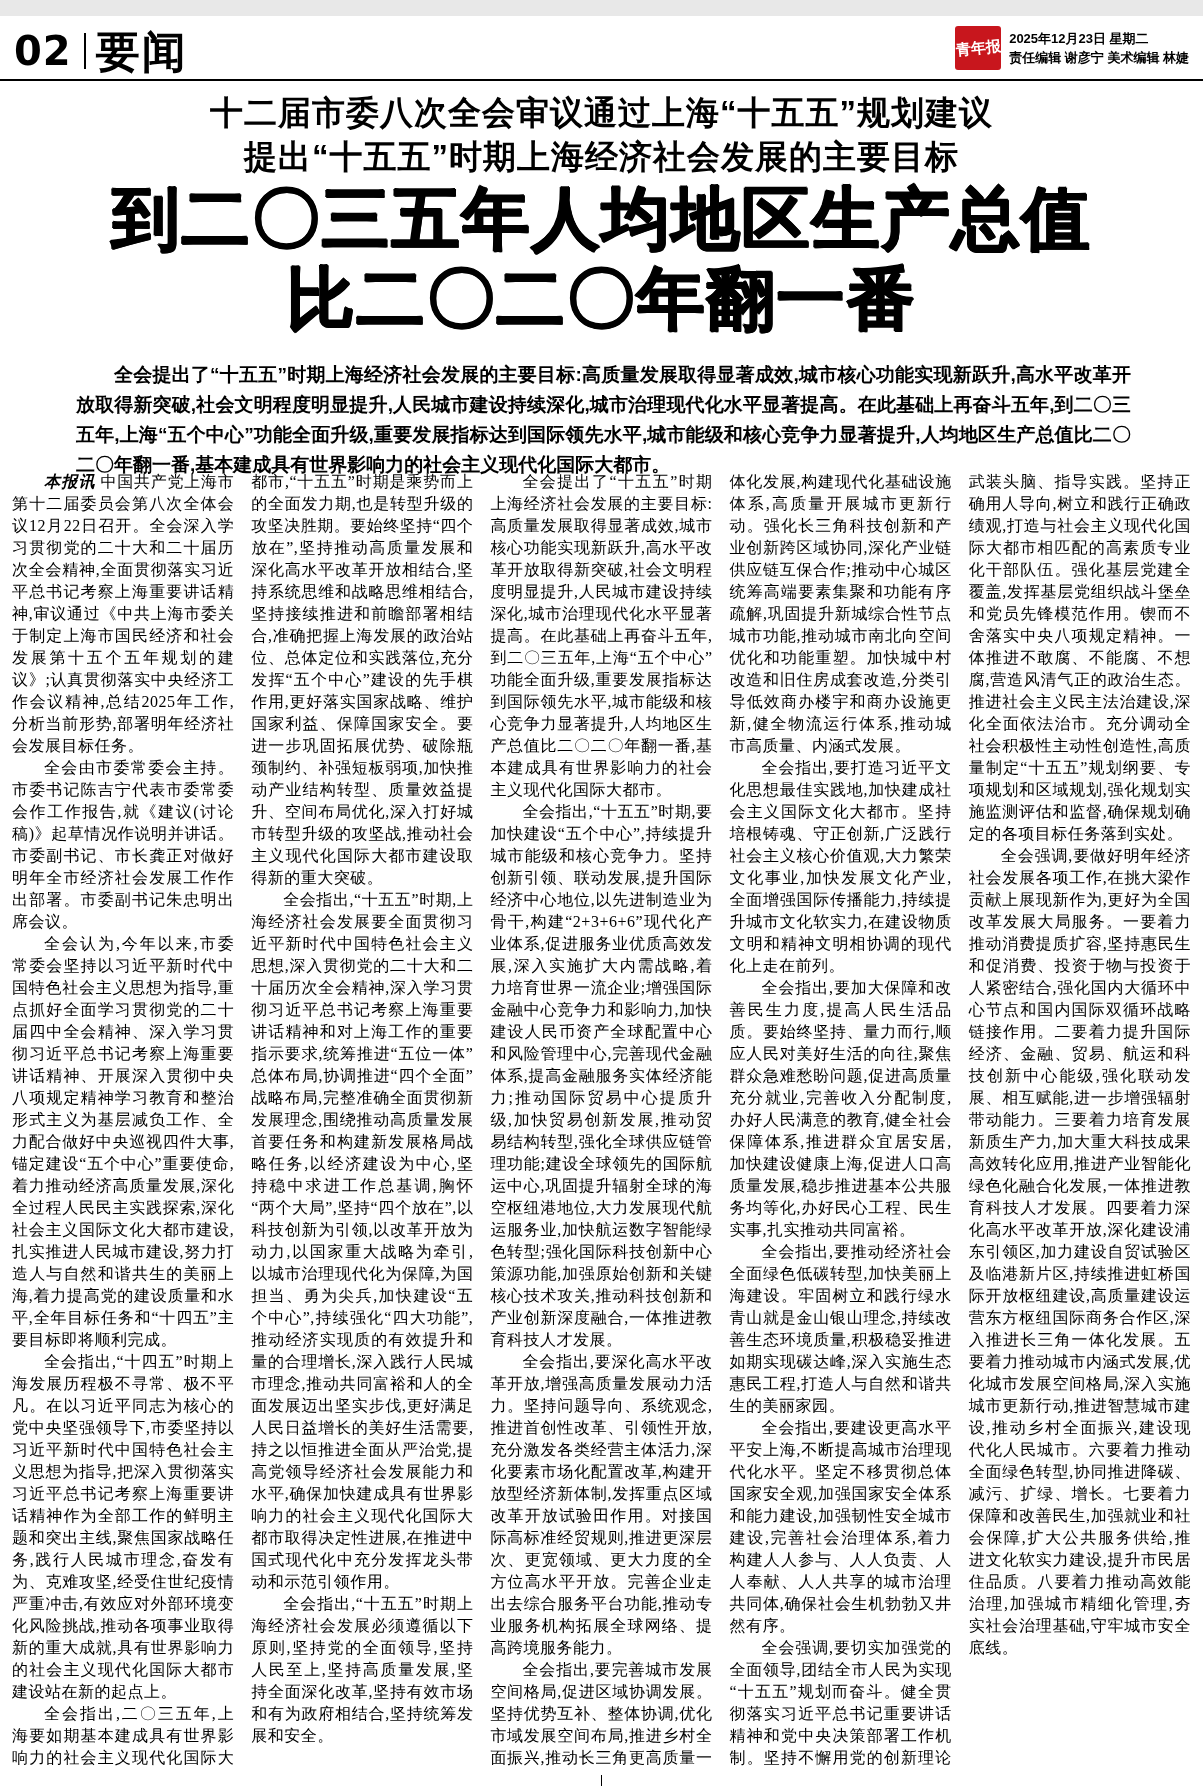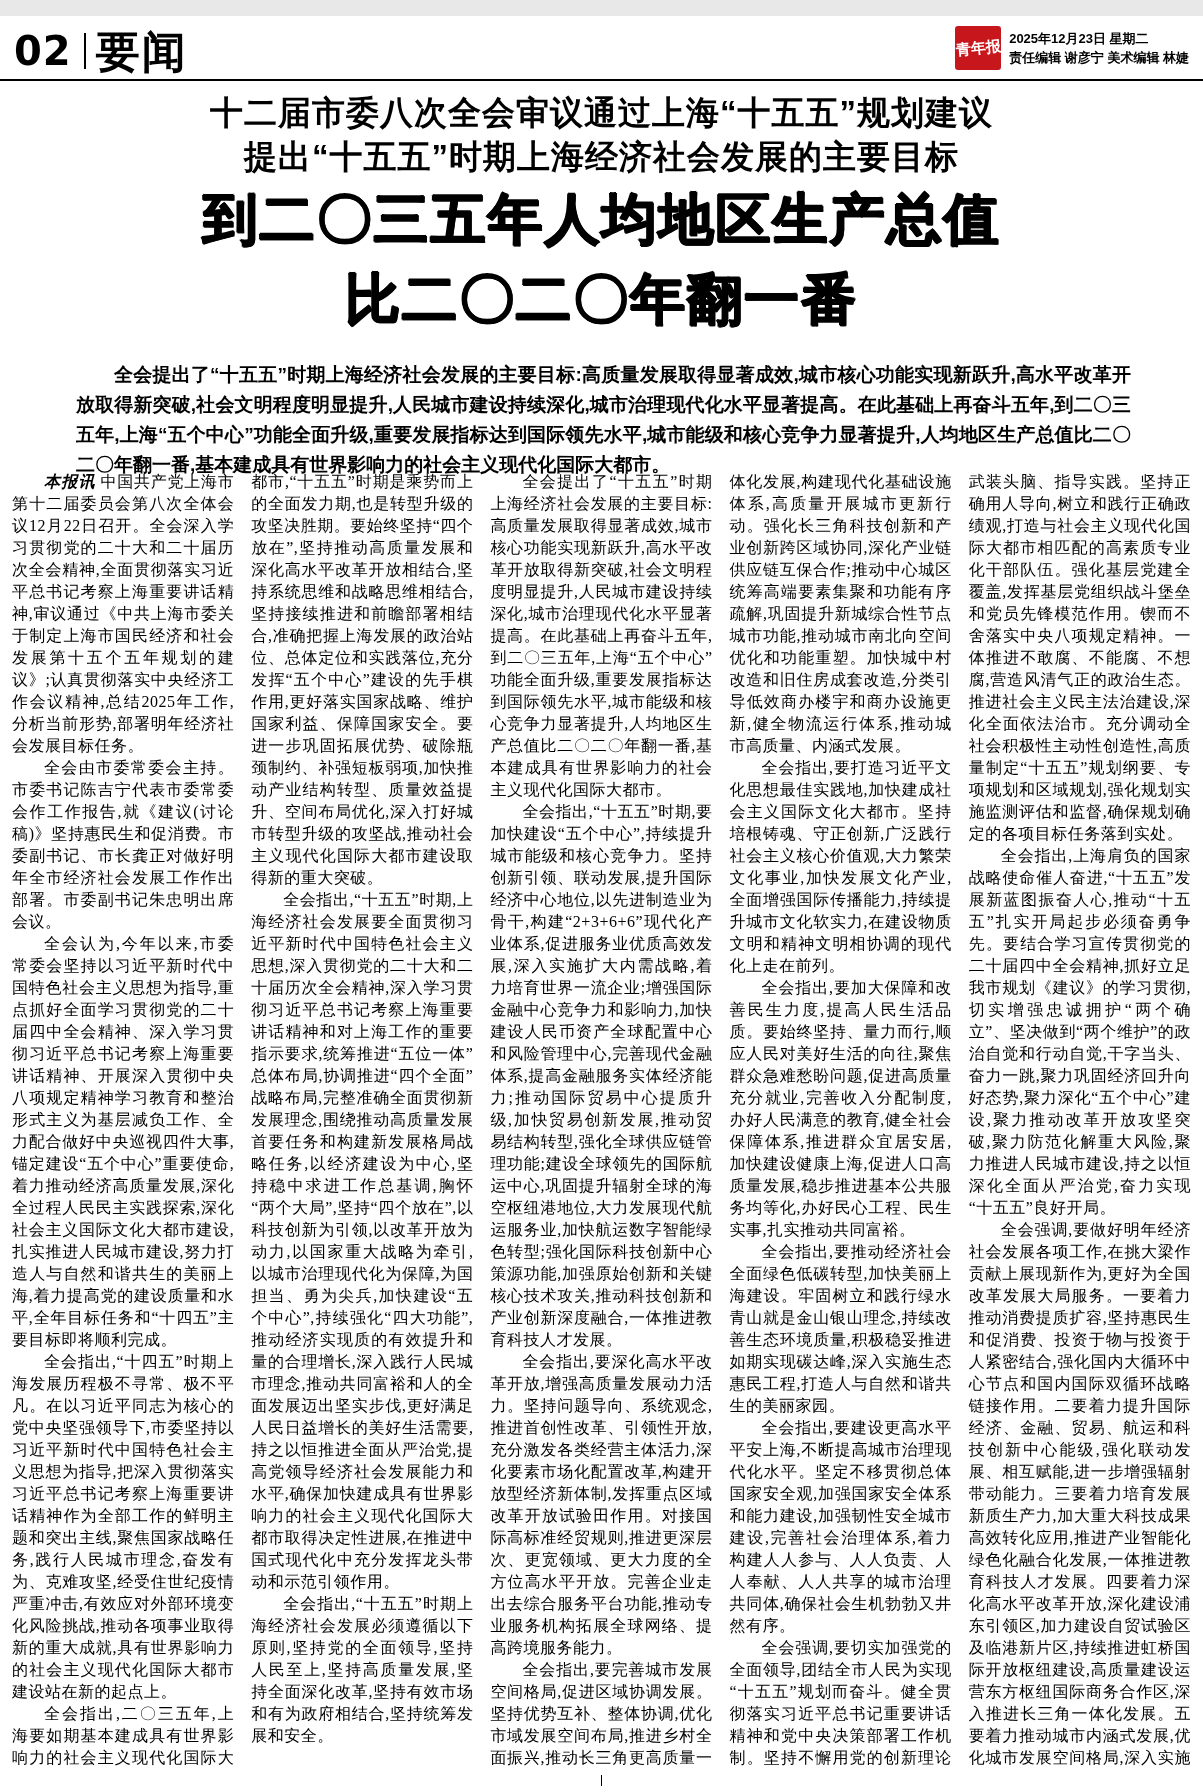--- a/index.html
+++ b/index.html
@@ -43,21 +43,21 @@
   .kicker{
     position:absolute;top:75px;left:30px;right:30px;
     text-align:center;
     font-family:"Liberation Sans","DejaVu Sans",sans-serif;
     font-weight:700;font-size:33px;line-height:44px;letter-spacing:1px;
   }
   .main-title{
     position:absolute;top:163px;left:10px;right:10px;
     text-align:center;
     font-family:"DejaVu Sans","Liberation Sans",sans-serif;
-    font-weight:900;font-size:55px;line-height:80px;letter-spacing:2px;
+    font-weight:900;font-size:68px;line-height:80px;letter-spacing:2px;
     text-shadow:1px 0 0 #000,-1px 0 0 #000,0 1px 0 #000,0 -1px 0 #000,1px 1px 0 #000;
   }
   
   .lead{
     position:absolute;top:344px;left:76px;right:72px;
     font-size:19px;line-height:30px;font-weight:700;
     text-align:justify;text-indent:2em;
     font-family:"Liberation Sans","DejaVu Sans",sans-serif;
   }
   
@@ -108,36 +108,35 @@
 
   <div class="main-title">
     <div>到二〇三五年人均地区生产总值</div>
     <div>比二〇二〇年翻一番</div>
   </div>
 
   <div class="lead">全会提出了“十五五”时期上海经济社会发展的主要目标:高质量发展取得显著成效,城市核心功能实现新跃升,高水平改革开放取得新突破,社会文明程度明显提升,人民城市建设持续深化,城市治理现代化水平显著提高。在此基础上再奋斗五年,到二〇三五年,上海“五个中心”功能全面升级,重要发展指标达到国际领先水平,城市能级和核心竞争力显著提升,人均地区生产总值比二〇二〇年翻一番,基本建成具有世界影响力的社会主义现代化国际大都市。</div>
 
   <div class="body-cols">
       <p><b>本报讯</b> 中国共产党上海市第十二届委员会第八次全体会议12月22日召开。全会深入学习贯彻党的二十大和二十届历次全会精神,全面贯彻落实习近平总书记考察上海重要讲话精神,审议通过《中共上海市委关于制定上海市国民经济和社会发展第十五个五年规划的建议》;认真贯彻落实中央经济工作会议精神,总结2025年工作,分析当前形势,部署明年经济社会发展目标任务。</p>
-      <p>全会由市委常委会主持。市委书记陈吉宁代表市委常委会作工作报告,就《建议(讨论稿)》坚持惠民生和促消费。市委副书记、市长龚正对做好明年全市经济社会发展工作作出部署。市委副书记朱忠明出席会议。</p>
+      <p>全会由市委常委会主持。市委书记陈吉宁代表市委常委会作工作报告,就《建议(讨论稿)》起草情况作说明并讲话。市委副书记、市长龚正对做好明年全市经济社会发展工作作出部署。市委副书记朱忠明出席会议。</p>
       <p>全会认为,今年以来,市委常委会坚持以习近平新时代中国特色社会主义思想为指导,重点抓好全面学习贯彻党的二十届四中全会精神、深入学习贯彻习近平总书记考察上海重要讲话精神、开展深入贯彻中央八项规定精神学习教育和整治形式主义为基层减负工作、全力配合做好中央巡视四件大事,锚定建设“五个中心”重要使命,着力推动经济高质量发展,深化全过程人民民主实践探索,深化社会主义国际文化大都市建设,扎实推进人民城市建设,努力打造人与自然和谐共生的美丽上海,着力提高党的建设质量和水平,全年目标任务和“十四五”主要目标即将顺利完成。</p>
       <p>全会指出,“十四五”时期上海发展历程极不寻常、极不平凡。在以习近平同志为核心的党中央坚强领导下,市委坚持以习近平新时代中国特色社会主义思想为指导,把深入贯彻落实习近平总书记考察上海重要讲话精神作为全部工作的鲜明主题和突出主线,聚焦国家战略任务,践行人民城市理念,奋发有为、克难攻坚,经受住世纪疫情严重冲击,有效应对外部环境变化风险挑战,推动各项事业取得新的重大成就,具有世界影响力的社会主义现代化国际大都市建设站在新的起点上。</p>
       <p>全会指出,二〇三五年,上海要如期基本建成具有世界影响力的社会主义现代化国际大都市,“十五五”时期是乘势而上的全面发力期,也是转型升级的攻坚决胜期。要始终坚持“四个放在”,坚持推动高质量发展和深化高水平改革开放相结合,坚持系统思维和战略思维相结合,坚持接续推进和前瞻部署相结合,准确把握上海发展的政治站位、总体定位和实践落位,充分发挥“五个中心”建设的先手棋作用,更好落实国家战略、维护国家利益、保障国家安全。要进一步巩固拓展优势、破除瓶颈制约、补强短板弱项,加快推动产业结构转型、质量效益提升、空间布局优化,深入打好城市转型升级的攻坚战,推动社会主义现代化国际大都市建设取得新的重大突破。</p>
       <p>全会指出,“十五五”时期,上海经济社会发展要全面贯彻习近平新时代中国特色社会主义思想,深入贯彻党的二十大和二十届历次全会精神,深入学习贯彻习近平总书记考察上海重要讲话精神和对上海工作的重要指示要求,统筹推进“五位一体”总体布局,协调推进“四个全面”战略布局,完整准确全面贯彻新发展理念,围绕推动高质量发展首要任务和构建新发展格局战略任务,以经济建设为中心,坚持稳中求进工作总基调,胸怀“两个大局”,坚持“四个放在”,以科技创新为引领,以改革开放为动力,以国家重大战略为牵引,以城市治理现代化为保障,为国担当、勇为尖兵,加快建设“五个中心”,持续强化“四大功能”,推动经济实现质的有效提升和量的合理增长,深入践行人民城市理念,推动共同富裕和人的全面发展迈出坚实步伐,更好满足人民日益增长的美好生活需要,持之以恒推进全面从严治党,提高党领导经济社会发展能力和水平,确保加快建成具有世界影响力的社会主义现代化国际大都市取得决定性进展,在推进中国式现代化中充分发挥龙头带动和示范引领作用。</p>
       <p>全会指出,“十五五”时期上海经济社会发展必须遵循以下原则,坚持党的全面领导,坚持人民至上,坚持高质量发展,坚持全面深化改革,坚持有效市场和有为政府相结合,坚持统筹发展和安全。</p>
       <p>全会提出了“十五五”时期上海经济社会发展的主要目标:高质量发展取得显著成效,城市核心功能实现新跃升,高水平改革开放取得新突破,社会文明程度明显提升,人民城市建设持续深化,城市治理现代化水平显著提高。在此基础上再奋斗五年,到二〇三五年,上海“五个中心”功能全面升级,重要发展指标达到国际领先水平,城市能级和核心竞争力显著提升,人均地区生产总值比二〇二〇年翻一番,基本建成具有世界影响力的社会主义现代化国际大都市。</p>
       <p>全会指出,“十五五”时期,要加快建设“五个中心”,持续提升城市能级和核心竞争力。坚持创新引领、联动发展,提升国际经济中心地位,以先进制造业为骨干,构建“2+3+6+6”现代化产业体系,促进服务业优质高效发展,深入实施扩大内需战略,着力培育世界一流企业;增强国际金融中心竞争力和影响力,加快建设人民币资产全球配置中心和风险管理中心,完善现代金融体系,提高金融服务实体经济能力;推动国际贸易中心提质升级,加快贸易创新发展,推动贸易结构转型,强化全球供应链管理功能;建设全球领先的国际航运中心,巩固提升辐射全球的海空枢纽港地位,大力发展现代航运服务业,加快航运数字智能绿色转型;强化国际科技创新中心策源功能,加强原始创新和关键核心技术攻关,推动科技创新和产业创新深度融合,一体推进教育科技人才发展。</p>
       <p>全会指出,要深化高水平改革开放,增强高质量发展动力活力。坚持问题导向、系统观念,推进首创性改革、引领性开放,充分激发各类经营主体活力,深化要素市场化配置改革,构建开放型经济新体制,发挥重点区域改革开放试验田作用。对接国际高标准经贸规则,推进更深层次、更宽领域、更大力度的全方位高水平开放。完善企业走出去综合服务平台功能,推动专业服务机构拓展全球网络、提高跨境服务能力。</p>
       <p>全会指出,要完善城市发展空间格局,促进区域协调发展。坚持优势互补、整体协调,优化市域发展空间布局,推进乡村全面振兴,推动长三角更高质量一体化发展,构建现代化基础设施体系,高质量开展城市更新行动。强化长三角科技创新和产业创新跨区域协同,深化产业链供应链互保合作;推动中心城区统筹高端要素集聚和功能有序疏解,巩固提升新城综合性节点城市功能,推动城市南北向空间优化和功能重塑。加快城中村改造和旧住房成套改造,分类引导低效商办楼宇和商办设施更新,健全物流运行体系,推动城市高质量、内涵式发展。</p>
       <p>全会指出,要打造习近平文化思想最佳实践地,加快建成社会主义国际文化大都市。坚持培根铸魂、守正创新,广泛践行社会主义核心价值观,大力繁荣文化事业,加快发展文化产业,全面增强国际传播能力,持续提升城市文化软实力,在建设物质文明和精神文明相协调的现代化上走在前列。</p>
       <p>全会指出,要加大保障和改善民生力度,提高人民生活品质。要始终坚持、量力而行,顺应人民对美好生活的向往,聚焦群众急难愁盼问题,促进高质量充分就业,完善收入分配制度,办好人民满意的教育,健全社会保障体系,推进群众宜居安居,加快建设健康上海,促进人口高质量发展,稳步推进基本公共服务均等化,办好民心工程、民生实事,扎实推动共同富裕。</p>
       <p>全会指出,要推动经济社会全面绿色低碳转型,加快美丽上海建设。牢固树立和践行绿水青山就是金山银山理念,持续改善生态环境质量,积极稳妥推进如期实现碳达峰,深入实施生态惠民工程,打造人与自然和谐共生的美丽家园。</p>
       <p>全会指出,要建设更高水平平安上海,不断提高城市治理现代化水平。坚定不移贯彻总体国家安全观,加强国家安全体系和能力建设,加强韧性安全城市建设,完善社会治理体系,着力构建人人参与、人人负责、人人奉献、人人共享的城市治理共同体,确保社会生机勃勃又井然有序。</p>
       <p>全会强调,要切实加强党的全面领导,团结全市人民为实现“十五五”规划而奋斗。健全贯彻落实习近平总书记重要讲话精神和党中央决策部署工作机制。坚持不懈用党的创新理论武装头脑、指导实践。坚持正确用人导向,树立和践行正确政绩观,打造与社会主义现代化国际大都市相匹配的高素质专业化干部队伍。强化基层党建全覆盖,发挥基层党组织战斗堡垒和党员先锋模范作用。锲而不舍落实中央八项规定精神。一体推进不敢腐、不能腐、不想腐,营造风清气正的政治生态。推进社会主义民主法治建设,深化全面依法治市。充分调动全社会积极性主动性创造性,高质量制定“十五五”规划纲要、专项规划和区域规划,强化规划实施监测评估和监督,确保规划确定的各项目标任务落到实处。</p>
-      <p>全会指出,上海肩负的国家战略使命催人奋进,“十五五”发展新蓝图振奋人心,推动“十五五”扎实开局起步必须奋勇争先。要结合学习宣传贯彻党的二十届四中全会精神,抓好立足我市规划《建议》的学习贯彻,切实增强忠诚拥护“两个确立”、坚决做到“两个维护”的政治自觉和行动自觉,干字当头、奋力一跳,聚力巩固经济回升向好态势,聚力深化“五个中心”建设,聚力推动改革开放攻坚突破,聚力防范化解重大风险,聚力推进人民城市建设,持之以恒深化全面从严治党,奋力实现“十五五”良好开局。</p>
       <p>全会强调,要做好明年经济社会发展各项工作,在挑大梁作贡献上展现新作为,更好为全国改革发展大局服务。一要着力推动消费提质扩容,坚持惠民生和促消费、投资于物与投资于人紧密结合,强化国内大循环中心节点和国内国际双循环战略链接作用。二要着力提升国际经济、金融、贸易、航运和科技创新中心能级,强化联动发展、相互赋能,进一步增强辐射带动能力。三要着力培育发展新质生产力,加大重大科技成果高效转化应用,推进产业智能化绿色化融合化发展,一体推进教育科技人才发展。四要着力深化高水平改革开放,深化建设浦东引领区,加力建设自贸试验区及临港新片区,持续推进虹桥国际开放枢纽建设,高质量建设运营东方枢纽国际商务合作区,深入推进长三角一体化发展。五要着力推动城市内涵式发展,优化城市发展空间格局,深入实施城市更新行动,推进智慧城市建设,推动乡村全面振兴,建设现代化人民城市。六要着力推动全面绿色转型,协同推进降碳、减污、扩绿、增长。七要着力保障和改善民生,加强就业和社会保障,扩大公共服务供给,推进文化软实力建设,提升市民居住品质。八要着力推动高效能治理,加强城市精细化管理,夯实社会治理基础,守牢城市安全底线。</p>
     </div>
 
   <div class="footer">
     <div class="footer-rule"></div>
     <div class="footer-text">
       <span>联系我们</span>
       <span>qnbyw@124.com</span>
     </div>
   </div>

